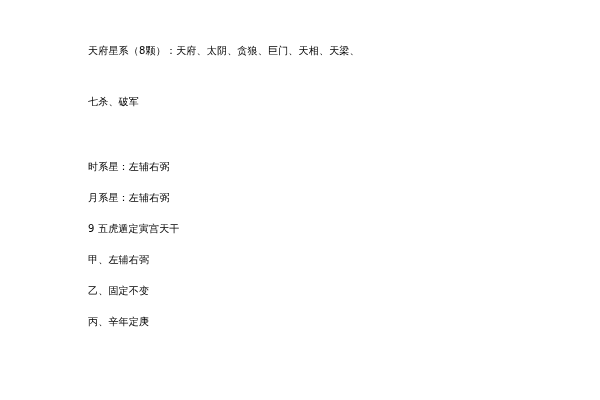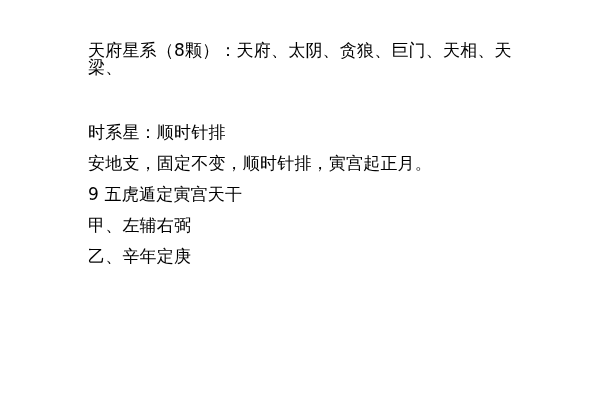--- a/index.html
+++ b/index.html
@@ -22,21 +22,21 @@
     padding: 0 88px 0 88px;
     overflow: hidden;
   }
   .doc-body {
     position: relative;
     margin: 0;
     padding: 0;
   }
   .line {
     color: #000000;
-    font-size: 17px;
+    font-size: 10px;
     line-height: 17px;
     letter-spacing: 0.2px;
     white-space: pre-wrap;
     word-break: break-all;
     margin: 0;
   }
   
   .line-clipped {
     height: 8px;
     overflow: hidden;
@@ -58,29 +58,31 @@
 
 <div class="page">
   <div class="doc-body">
 
     <p class="line line-clipped">
       
     </p>
 
     <p class="line para">
       <span class="cont">天府星系（8颗）：天府、太阴、贪狼、巨门、天相、天梁、</span>
+      <span class="cont">七杀、破军</span>
     </p>
 
-    <p class="line para">时系星：顺时针排</p>
+    <p class="line para">时系星：左辅右弼</p>
+
+    <p class="line para">月系星：左辅右弼</p>
 
 
-
-    <p class="line para">安地支，固定不变，顺时针排，寅宫起正月。</p>
 
     <p class="line para">9 五虎遁定寅宫天干</p>
 
     <p class="line para">甲、左辅右弼</p>
 
-    <p class="line para">乙、辛年定庚</p>
+    <p class="line para">乙、固定不变</p>
 
+    <p class="line para">丙、辛年定庚</p>
 
   </div>
 </div>
 
 </body></html>

